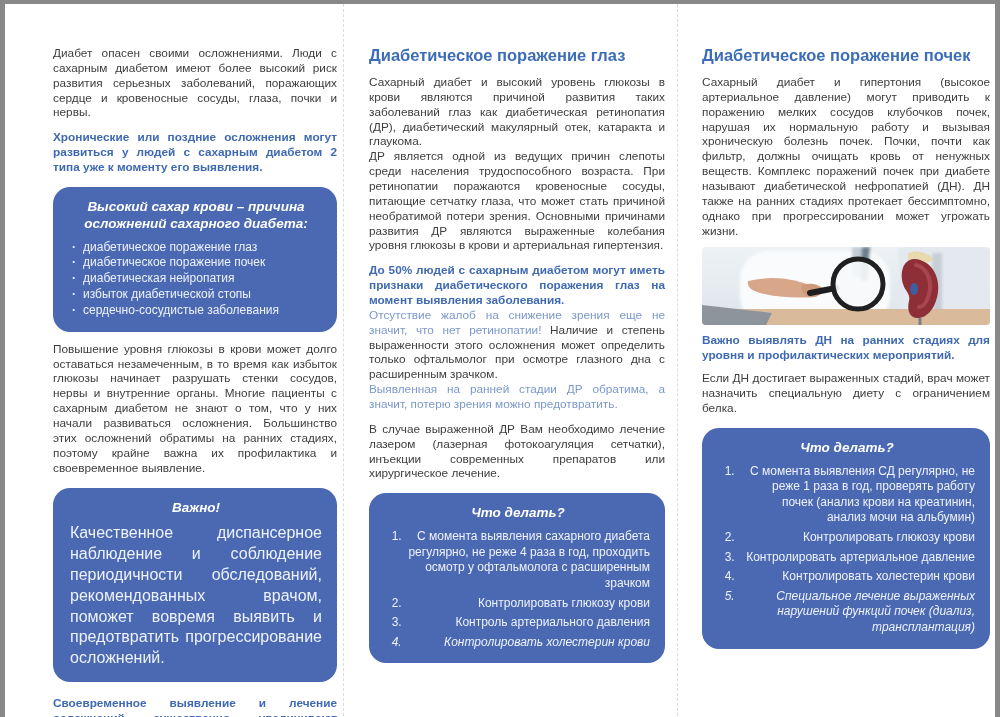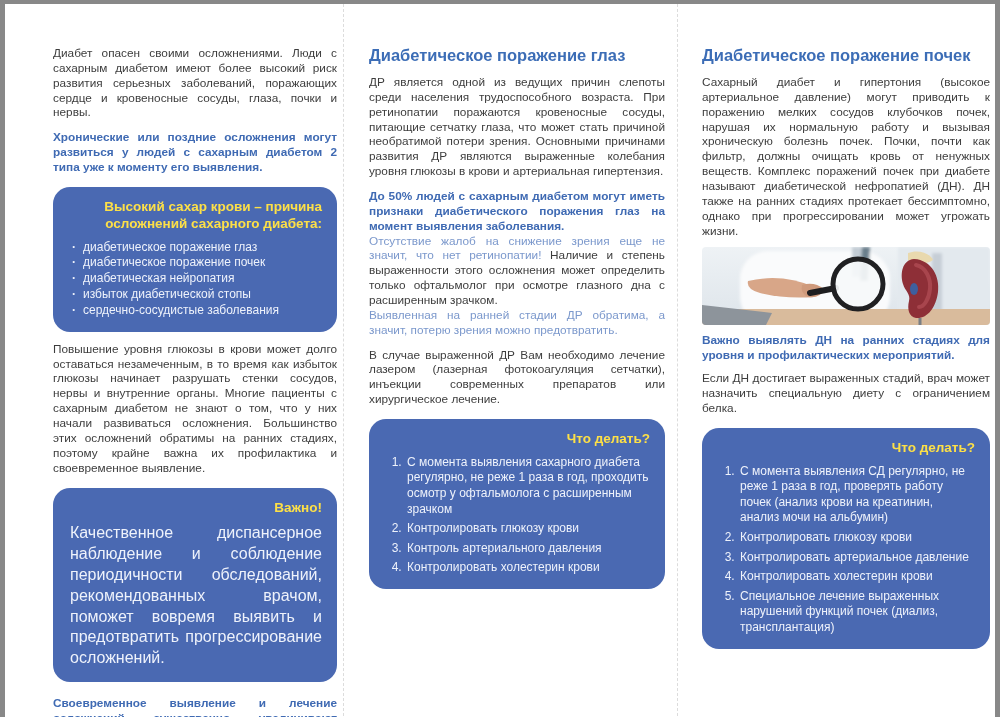--- a/index.html
+++ b/index.html
@@ -19,31 +19,31 @@
   .col3 { width:288px; }
   p { margin:0; font-size:11.8px; line-height:1.26; text-align:justify; }
   .mt8 { margin-top:8px; } .mt10 { margin-top:10px; } .mt14 { margin-top:14px; }
   .callout { color:#3f6ab3; font-weight:bold; }
   .lightblue { color:#7b98cc; }
   h2.head { color:#3c6db6; font-size:16.5px; line-height:1.15; font-weight:bold; margin:0 0 10px 0; text-align:left; }
   .bluebox {
     background:#4a69b2; color:#ffffff; border-radius:17px;
     padding:12px 15px 13px 17px; margin-top:12px;
   }
-  .bluebox h3 { margin:0; font-size:13.5px; line-height:1.25; font-weight:bold; color:#fde047; text-align:right; }
+  .bluebox h3 { margin:0; font-size:13.5px; line-height:1.25; font-weight:bold; color:#ffffff; text-align:center;font-style:italic; }
   .bluebox p { color:#eef2fb; font-size:16px; line-height:1.3; margin-top:7px; }
   ul.dots { list-style:none; margin:7px 0 0 0; padding:0; }
   ul.dots li {
     position:relative; padding-left:13px; color:#eef2fb;
     font-size:12px; line-height:1.32; text-align:left;
   }
   ul.dots li::before { content:"·"; position:absolute; left:2px; top:0; font-weight:bold; }
   ol.nums { margin:7px 0 0 0; padding-left:19px; }
-  ol.nums li { color:#eef2fb; font-size:12px; line-height:1.3; text-align:left; margin-bottom:4px; padding-left:2px; }
-  ol.nums li:last-child { margin-bottom:0; }
+  ol.nums li { color:#eef2fb; font-size:12px; line-height:1.3; text-align:right; margin-bottom:4px; padding-left:2px; }
+  ol.nums li:last-child { margin-bottom:0;font-style:italic; }
   .photo { width:100%; height:78px; border-radius:4px; overflow:hidden; margin-top:9px; display:block; }
   .photo svg { display:block; width:100%; height:100%; }
   .caption { margin-top:8px; }
 </style>
 </head>
 <body>
 
 <div class="page">
   <div class="fold fold1"></div>
   <div class="fold fold2"></div>
@@ -70,30 +70,31 @@
       <div class="bluebox mt14">
         <h3>Важно!</h3>
         <p>Качественное диспансерное наблюдение и соблюдение периодичности обследований, рекомендованных врачом, поможет вовремя выявить и предотвратить прогрессирование осложнений.</p>
       </div>
 
       <p class="callout mt14">Своевременное выявление и лечение осложнений существенно увеличивают продолжительность и качество жизни пациентов с сахарным диабетом.</p>
     </section>
 
     <section class="col col2">
       <h2 class="head">Диабетическое поражение глаз</h2>
+      <p>Сахарный диабет и высокий уровень глюкозы в крови являются причиной развития таких заболеваний глаз как диабетическая ретинопатия (ДР), диабетический макулярный отек, катаракта и глаукома.</p>
       <p>ДР является одной из ведущих причин слепоты среди населения трудоспособного возраста. При ретинопатии поражаются кровеносные сосуды, питающие сетчатку глаза, что может стать причиной необратимой потери зрения. Основными причинами развития ДР являются выраженные колебания уровня глюкозы в крови и артериальная гипертензия.</p>
       <p class="callout mt10">До 50% людей с сахарным диабетом могут иметь признаки диабетического поражения глаз на момент выявления заболевания.</p>
       <p><span class="lightblue">Отсутствие жалоб на снижение зрения еще не значит, что нет ретинопатии! </span><span>Наличие и степень выраженности этого осложнения может определить только офтальмолог при осмотре глазного дна с расширенным зрачком.</span></p>
       <p class="lightblue">Выявленная на ранней стадии ДР обратима, а значит, потерю зрения можно предотвратить.</p>
       <p class="mt10">В случае выраженной ДР Вам необходимо лечение лазером (лазерная фотокоагуляция сетчатки), инъекции современных препаратов или хирургическое лечение.</p>
 
       <div class="bluebox">
         <h3>Что делать?</h3>
         <ol class="nums">
-          <li>С момента выявления сахарного диабета регулярно, не реже 1 раза в год, проходить осмотр у офтальмолога с расширенным зрачком</li>
+          <li>С момента выявления сахарного диабета регулярно, не реже 4 раза в год, проходить осмотр у офтальмолога с расширенным зрачком</li>
           <li>Контролировать глюкозу крови</li>
           <li>Контроль артериального давления</li>
           <li>Контролировать холестерин крови</li>
         </ol>
       </div>
     </section>
 
     <section class="col col3">
       <h2 class="head">Диабетическое поражение почек</h2>
       <p>Сахарный диабет и гипертония (высокое артериальное давление) могут приводить к поражению мелких сосудов клубочков почек, нарушая их нормальную работу и вызывая хроническую болезнь почек. Почки, почти как фильтр, должны очищать кровь от ненужных веществ. Комплекс поражений почек при диабете называют диабетической нефропатией (ДН). ДН также на ранних стадиях протекает бессимптомно, однако при прогрессировании может угрожать жизни.</p>

